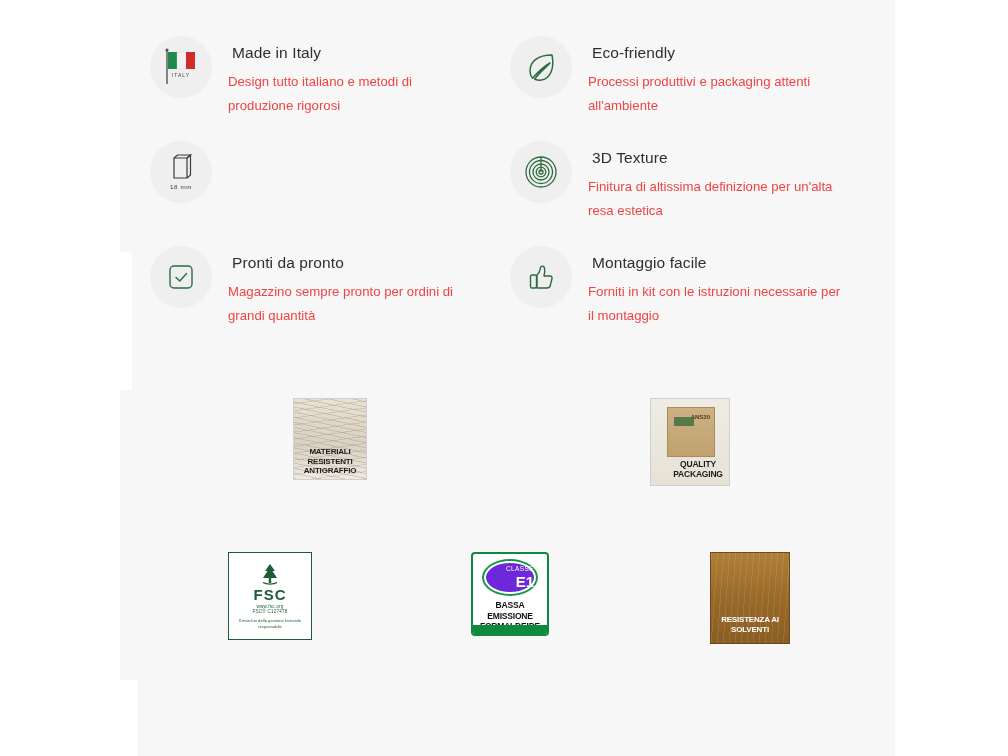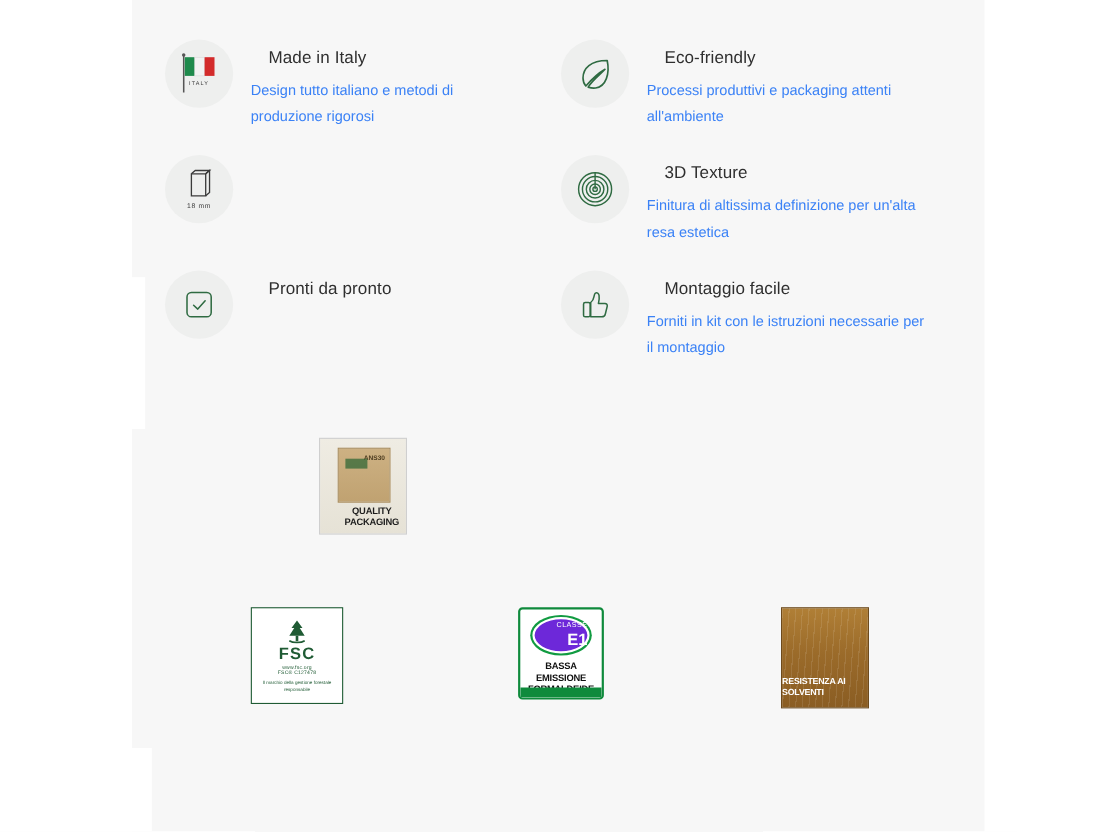--- a/index.html
+++ b/index.html
@@ -66,28 +66,28 @@
     background: #eeefee;
     display: flex;
     align-items: center;
     justify-content: center;
     margin-right: 16px;
   }
   .feat-text { padding-top: 8px; }
   .feat-title {
     font-size: 15.5px;
     color: #2f2f2f;
-    margin: 0 0 8px 16px;
+    margin: 0 0 8px 4px;
     font-weight: 400;
     letter-spacing: .1px;
   }
   .feat-desc {
     font-size: 13.2px;
     line-height: 1.85;
-    color: #3b82f6;
+    color: #ef4444;
     margin: 0;
     max-width: 250px;
   }
   .feature.wide .feat-desc { max-width: 260px; }
 
   
   .badges-photo {
     position: absolute;
     left: 150px;
     top: 398px;
@@ -214,21 +214,21 @@
     background: linear-gradient(180deg,#b07f36 0%,#9b6b2a 45%,#8a5d23 100%);
     border: 1px solid #6d4a1c;
     position: relative; overflow: hidden;
   }
   .cert-solv .grain {
     position: absolute; inset: 0;
     background: repeating-linear-gradient(94deg, rgba(255,255,255,.10) 0 1px, transparent 1px 6px);
   }
   .cert-solv .cap {
     position: absolute; left: 0; right: 0; bottom: 8px;
-    font-size: 8px; font-weight: bold;
+    text-align: center; font-size: 8px; font-weight: bold;
     color: #ffffff; line-height: 1.25; letter-spacing: -.2px;
   }
 
   
   .flag { width: 40px; height: 42px; }
 </style>
 </head>
 <body>
 
 <div id="page">
@@ -307,39 +307,46 @@
 
       <div class="feature">
         <div class="feat-icon">
           <svg width="36" height="36" viewBox="0 0 36 36">
             <rect x="7" y="7" width="22" height="22" rx="4" fill="none" stroke="#2f6b42" stroke-width="1.4"></rect>
             <path d="M13 18.5 L16.8 22 L23.5 14.5" fill="none" stroke="#2f6b42" stroke-width="1.4" stroke-linecap="round" stroke-linejoin="round"></path>
           </svg>
         </div>
         <div class="feat-text">
           <p class="feat-title">Pronti da pronto</p>
+          <p class="feat-desc">Magazzino sempre pronto per ordini di grandi quantità</p>
         </div>
       </div>
 
       <div class="feature wide">
         <div class="feat-icon">
           <svg width="34" height="34" viewBox="0 0 34 34">
             <path d="M13 15 L13 28 L23 28 C25 28 26 27 26.3 25.5 L28 18.5 C28.3 17 27.4 16 26 16 L20 16 C20.8 13 21 11 20.6 8.5 C20.3 6.6 18.6 5.6 17.3 6.4 C16.4 7 16.3 8 16 9.6 C15.6 12 14.6 13.8 13 15 Z" fill="none" stroke="#2f6b42" stroke-width="1.4" stroke-linejoin="round"></path>
             <rect x="6.5" y="15" width="6" height="13" rx="1.5" fill="none" stroke="#2f6b42" stroke-width="1.4"></rect>
           </svg>
         </div>
         <div class="feat-text">
           <p class="feat-title">Montaggio facile</p>
           <p class="feat-desc">Forniti in kit con le istruzioni necessarie per il montaggio</p>
         </div>
       </div>
     </div>
   </div>
 
   <div class="badges-photo">
+    <div class="badge-photo-wrap">
+      <div class="badge-scratch">
+        <div class="lines"></div>
+        <div class="cap">MATERIALI RESISTENTI ANTIGRAFFIO</div>
+      </div>
+    </div>
     <div class="badge-photo-wrap">
       <div class="badge-pack">
         <div class="box">
           <span class="boxlabel">ANS30</span>
         </div>
         <div class="cap">QUALITY PACKAGING</div>
       </div>
     </div>
   </div>
 

